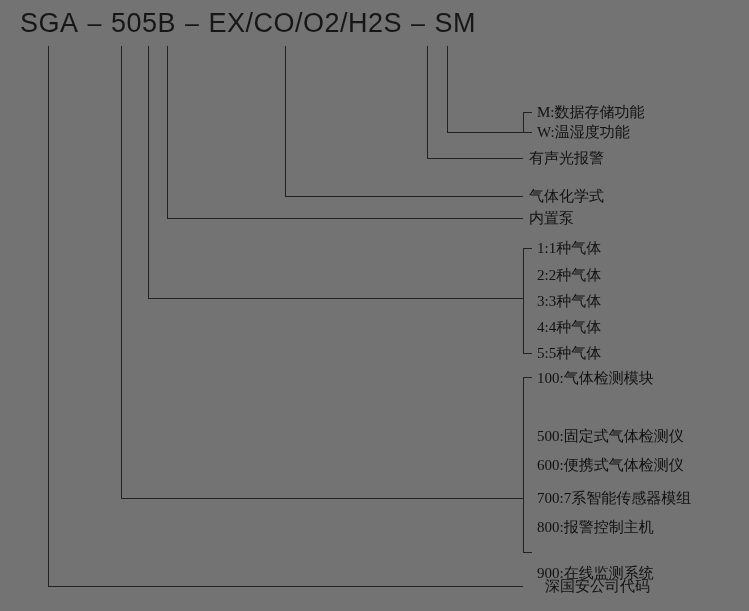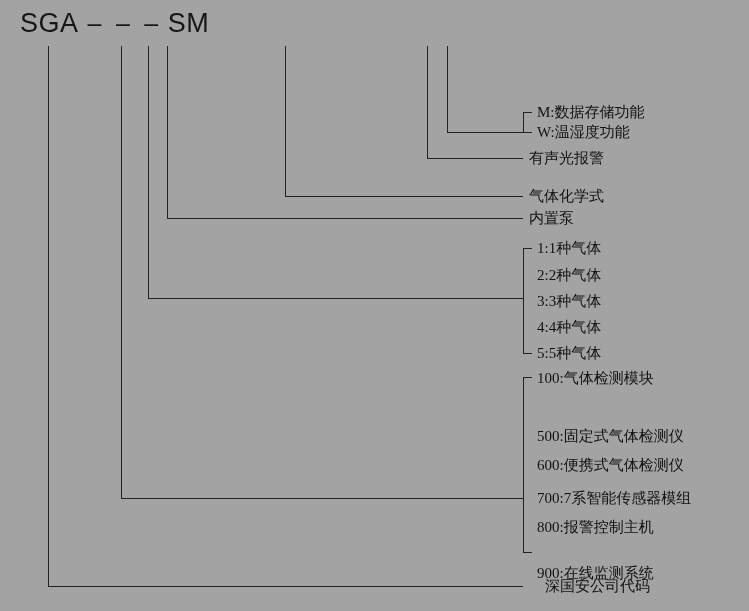--- a/index.html
+++ b/index.html
@@ -4,21 +4,21 @@
 <style>
   html, body {
     margin: 0;
     padding: 0;
     background: #ffffff;
   }
   #page {
     position: relative;
     width: 749px;
     height: 611px;
-    background: #a3a3a3;
+    background: #737373;
     font-family: "Liberation Serif", serif;
     color: #1a1a1a;
     overflow: hidden;
   }
   
   .code-row {
     position: absolute;
     left: 18px;
     top: 8px;
     display: flex;
@@ -63,21 +63,23 @@
   }
 </style>
 </head>
 <body>
 
 <div id="page">
 
   <div class="code-row">
     <span class="seg">SGA</span>
     <span class="dash">–</span>
+    <span class="seg">505B</span>
     <span class="dash">–</span>
+    <span class="seg">EX/CO/O2/H2S</span>
     <span class="dash">–</span>
     <span class="seg">SM</span>
   </div>
 
   <div class="vline" style="left:48px; top:46px; height:540px;"></div>
   <div class="hline" style="left:48px; top:586px; width:475px;"></div>
 
   <div class="vline" style="left:121px; top:46px; height:452px;"></div>
   <div class="hline" style="left:121px; top:498px; width:402px;"></div>
 

